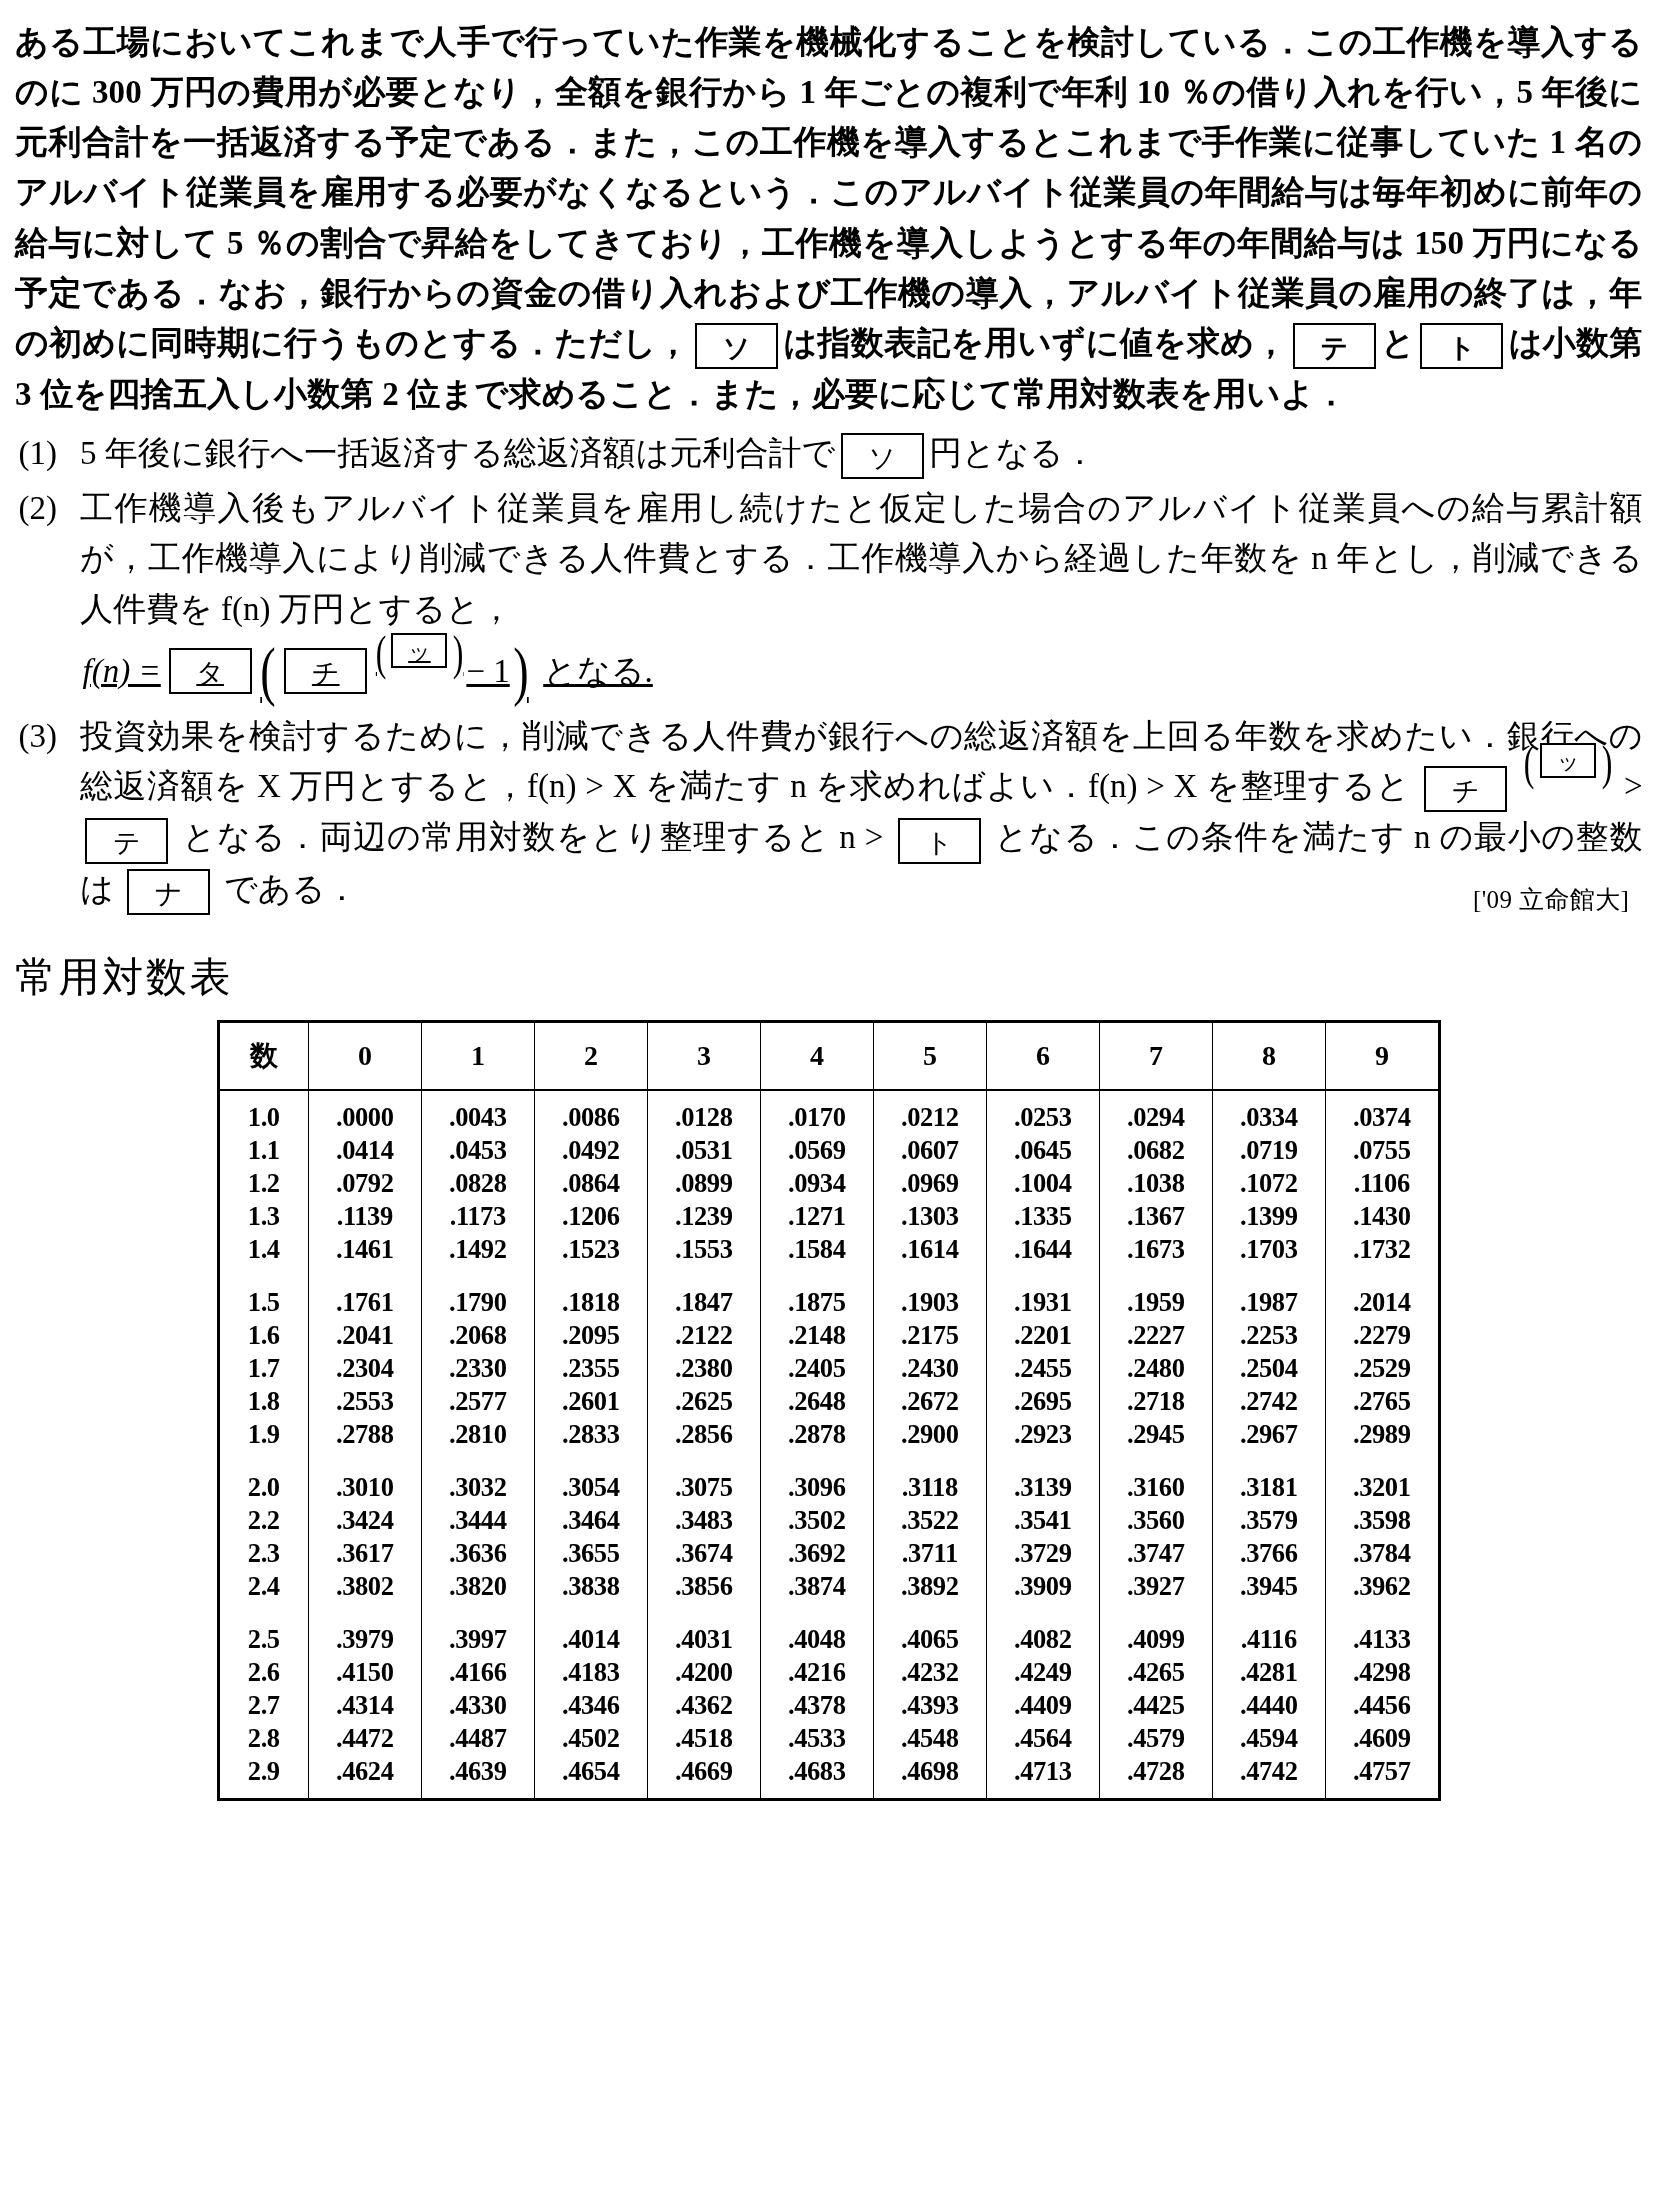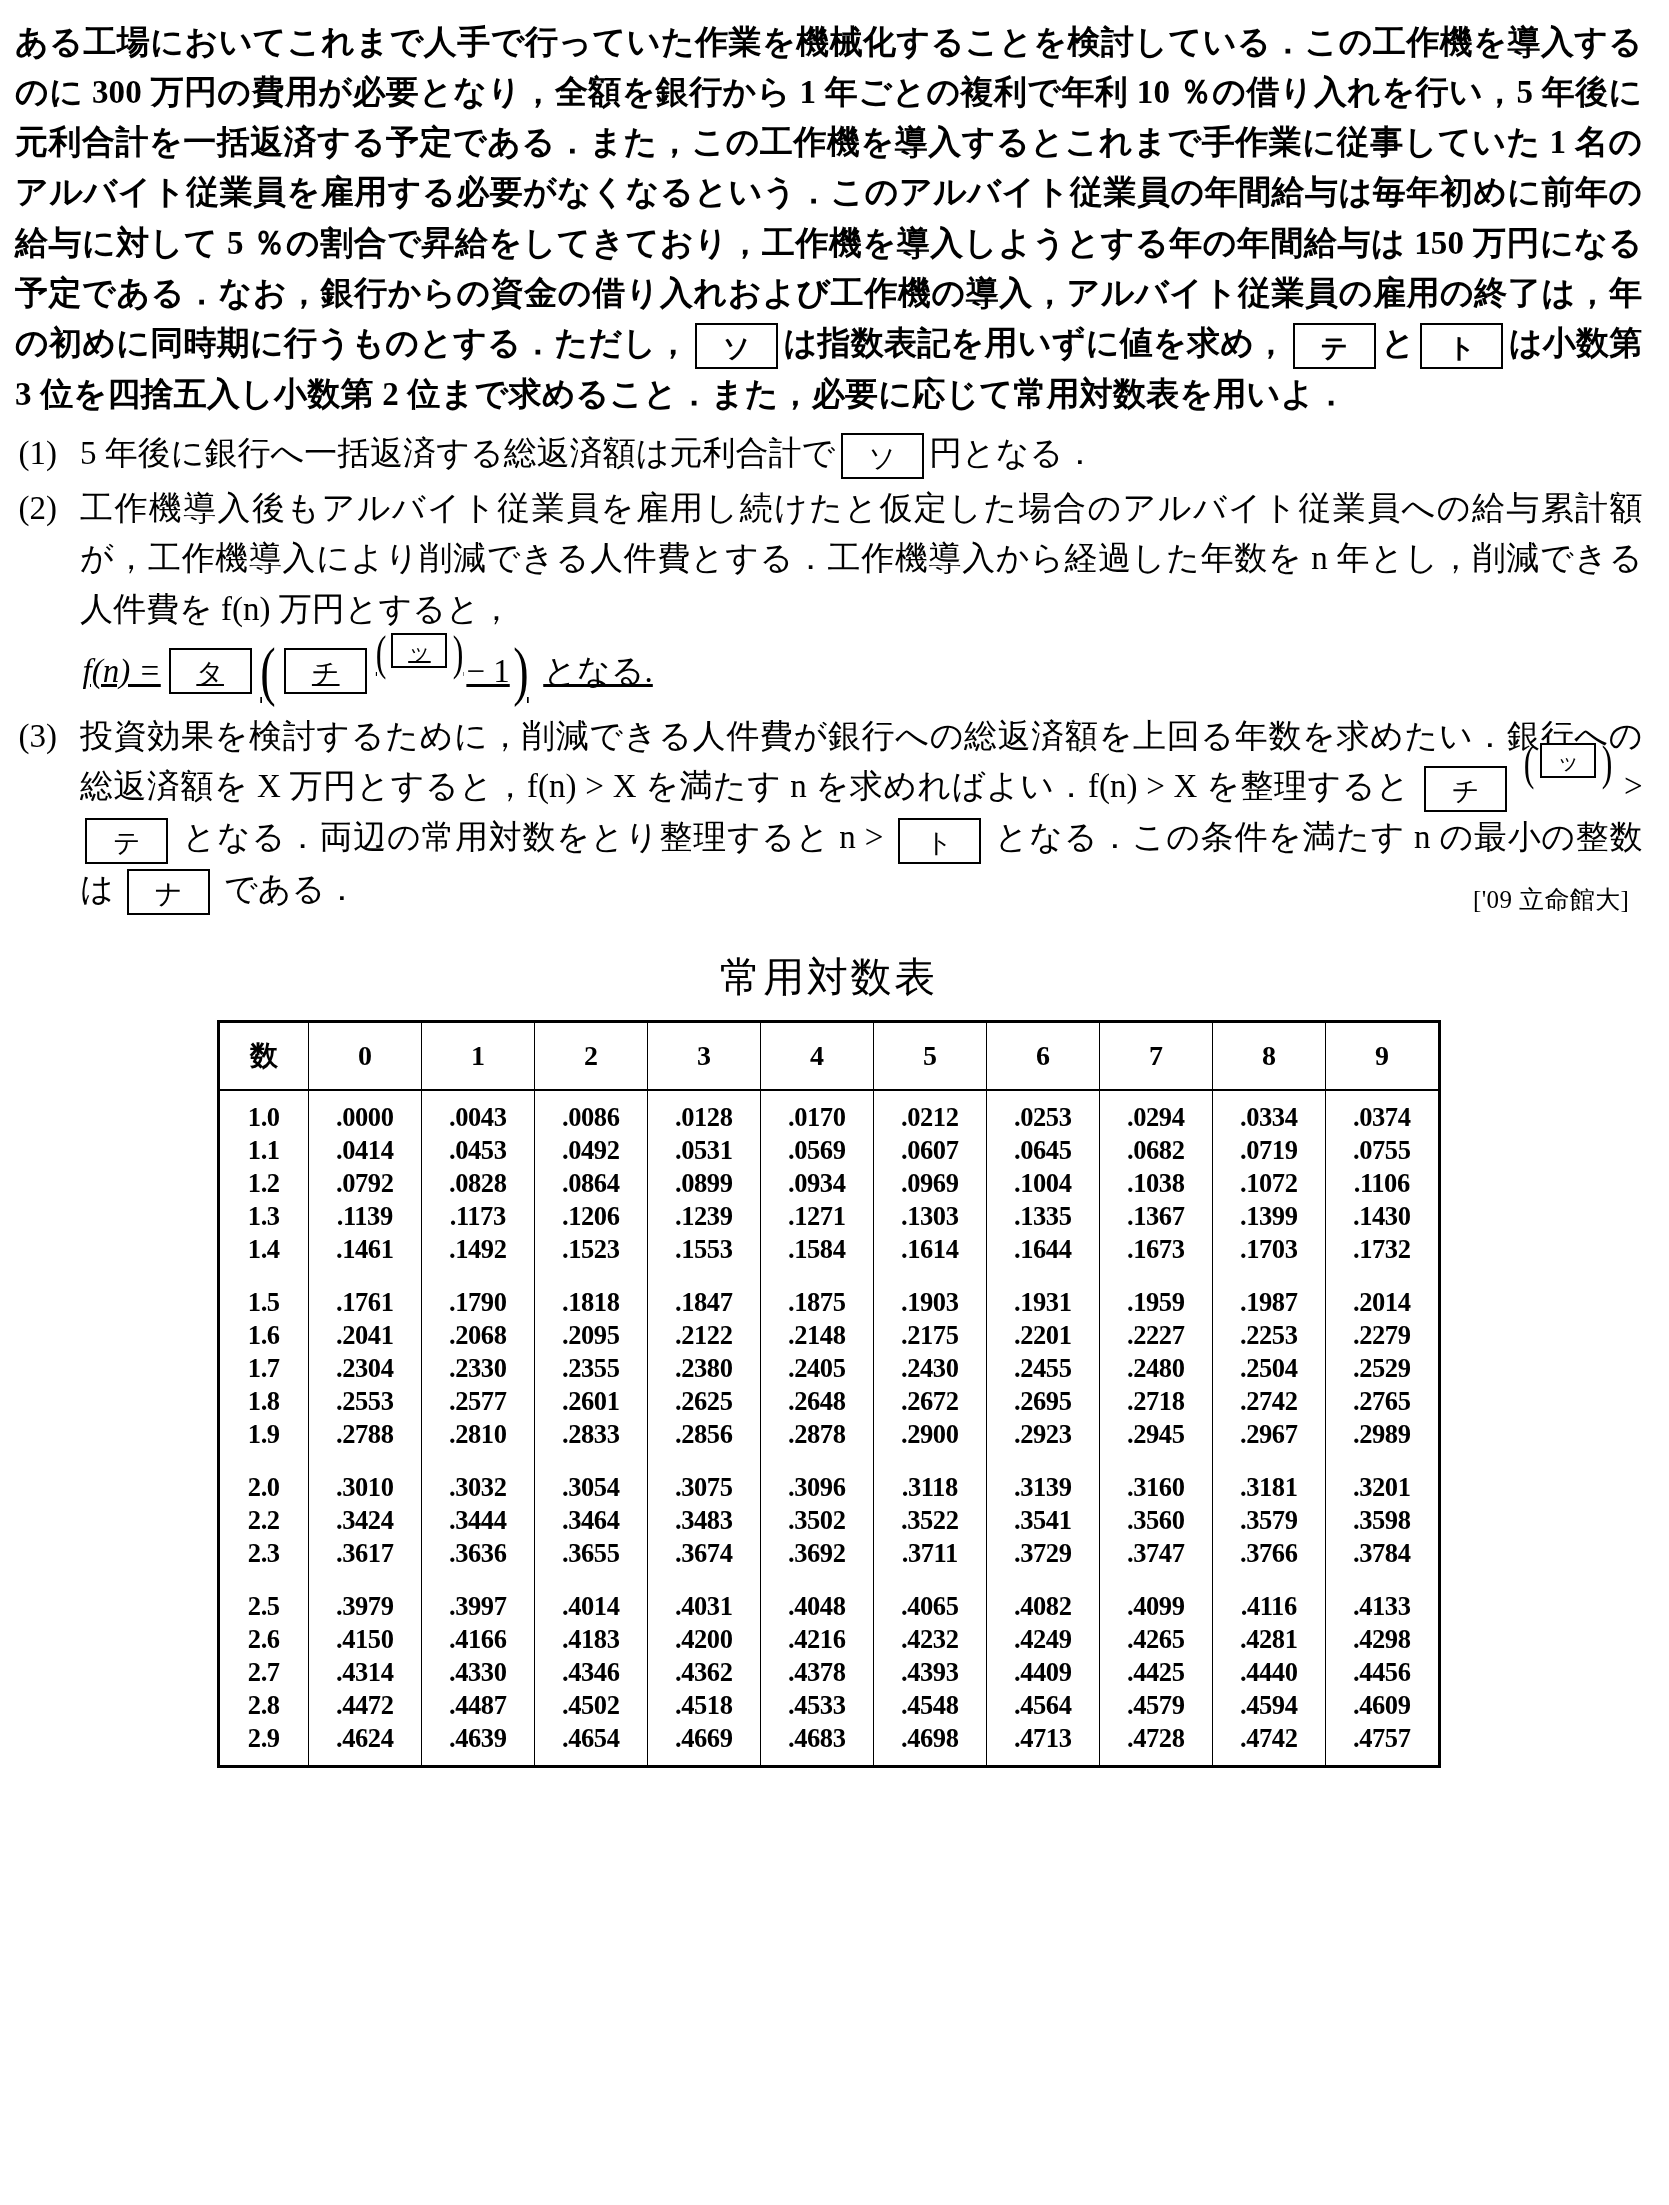--- a/index.html
+++ b/index.html
@@ -99,21 +99,20 @@
   
   .cite{
     text-align:right;
     font-size:25px;
     margin:-37px 13.2px 0 0;
     letter-spacing:0.4px;
   }
 
   
   .tbl-title{
-    text-align:center;
     font-size:41px;
     letter-spacing:2.6px;
     margin:34px 0 15px 0;
   }
   .tbl-wrap{
     display:flex;
     justify-content:center;
   }
   table.logtbl{
     border-collapse:collapse;
@@ -420,20 +419,33 @@
             <td>.3636</td>
             <td>.3655</td>
             <td>.3674</td>
             <td>.3692</td>
             <td>.3711</td>
             <td>.3729</td>
             <td>.3747</td>
             <td>.3766</td>
             <td>.3784</td>
           </tr>
+          <tr>
+            <td class="rowkey">2.4</td>
+            <td>.3802</td>
+            <td>.3820</td>
+            <td>.3838</td>
+            <td>.3856</td>
+            <td>.3874</td>
+            <td>.3892</td>
+            <td>.3909</td>
+            <td>.3927</td>
+            <td>.3945</td>
+            <td>.3962</td>
+          </tr>
           <tr class="gap">
             <td class="rowkey">&nbsp;</td>
             <td>&nbsp;</td>
             <td>&nbsp;</td>
             <td>&nbsp;</td>
             <td>&nbsp;</td>
             <td>&nbsp;</td>
             <td>&nbsp;</td>
             <td>&nbsp;</td>
             <td>&nbsp;</td>

